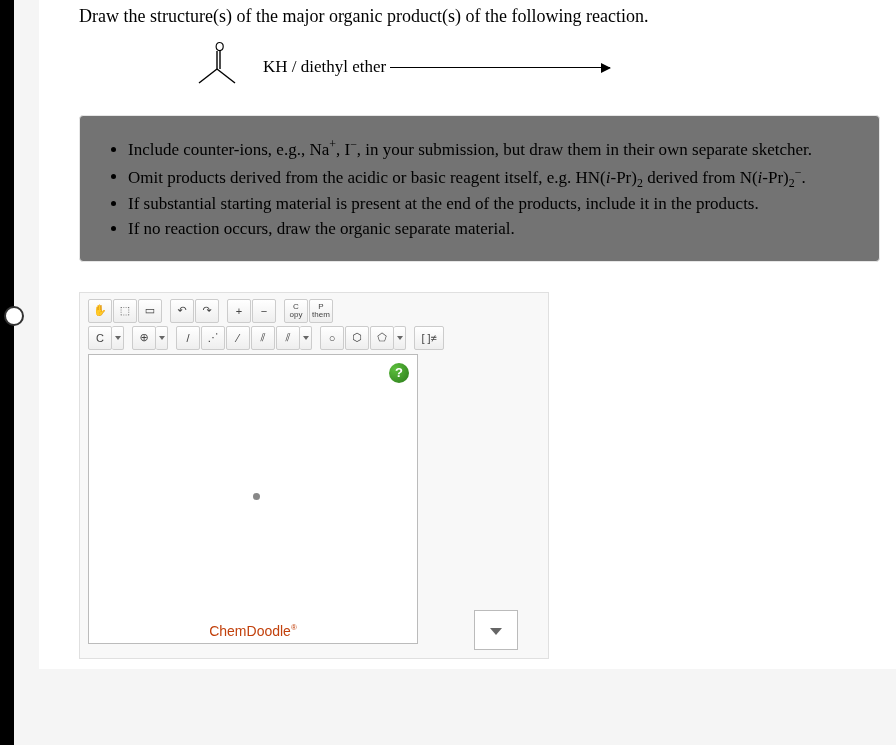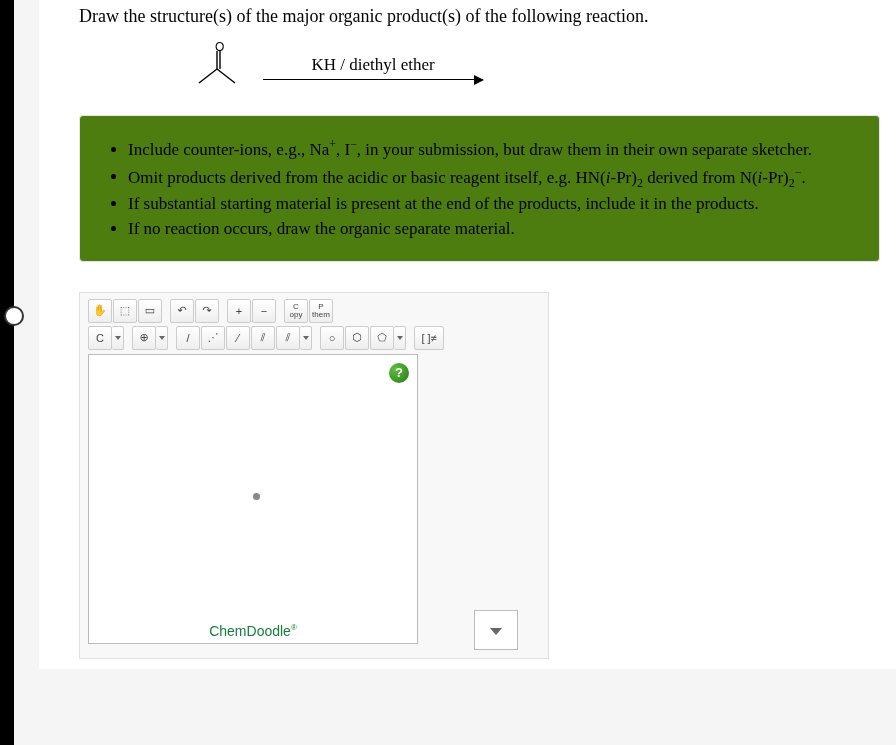--- a/index.html
+++ b/index.html
@@ -44,35 +44,35 @@
       align-items: center;
       gap: 18px;
       margin-left: 110px;
       margin-bottom: 22px;
     }
     .molecule-svg { width: 56px; height: 52px; }
     .reagent {
       font-size: 17px;
       font-family: Georgia, serif;
     }
-    .arrow-block { display:flex; flex-direction:column; align-items:center; gap:4px;}
+    .arrow-block { display:flex; align-items:center; gap:4px;}
     .arrow-line {
       width: 220px; height: 1px; background:#000; position:relative;
     }
     .arrow-line::after{
       content:"";position:absolute;right:-1px;top:-4px;border-left:10px solid #000;border-top:5px solid transparent;border-bottom:5px solid transparent;
     }
     .instructions-box {
       border: 1px solid #e6e6e6;
       border-radius: 4px;
       padding: 18px 24px 18px 28px;
       font-size: 17px;
       font-family: Georgia, serif;
       margin-bottom: 30px;
-      background:#4d7c0f;
+      background:#737373;
     }
     .instructions-box ul { list-style: disc; padding-left: 20px; }
     .instructions-box li { margin: 2px 0; line-height: 1.35; }
     .sup{vertical-align:super;font-size:0.7em;}
     .sub{vertical-align:sub;font-size:0.7em;}
     .italic{font-style:italic;}
     .sketcher-panel {
       border: 1px solid #e0e0e0;
       background: #f8f8f8;
       width: 470px;
@@ -103,21 +103,21 @@
     }
     .canvas-help{
       position:absolute;top:8px;right:8px;width:20px;height:20px;border-radius:50%;
       background:radial-gradient(circle at 30% 30%, #5cbf3c, #2a7a1a);
       color:#fff;font-weight:bold;font-size:13px;display:flex;align-items:center;justify-content:center;
       cursor:pointer;
     }
     .canvas-dot{position:absolute;left:50%;top:48%;width:7px;height:7px;border-radius:50%;background:#888;}
     .cd-brand{
       position:absolute;bottom:4px;left:50%;transform:translateX(-50%);
-      color:#15803d;font-size:14px;font-family:Arial,sans-serif;
+      color:#c2410c;font-size:14px;font-family:Arial,sans-serif;
     }
     .cd-brand .r{font-size:8px;vertical-align:super;}
     .dropdown-box{
       position:absolute;left:394px;bottom:8px;width:44px;height:40px;border:1px solid #bbb;background:#fff;
       display:flex;align-items:center;justify-content:center;cursor:pointer;
     }
     .dropdown-box::after{content:"";border-top:7px solid #666;border-left:6px solid transparent;border-right:6px solid transparent;transform:translateY(2px);}
     .sketcher-wrap{position:relative;}
   </style>
 </head>

